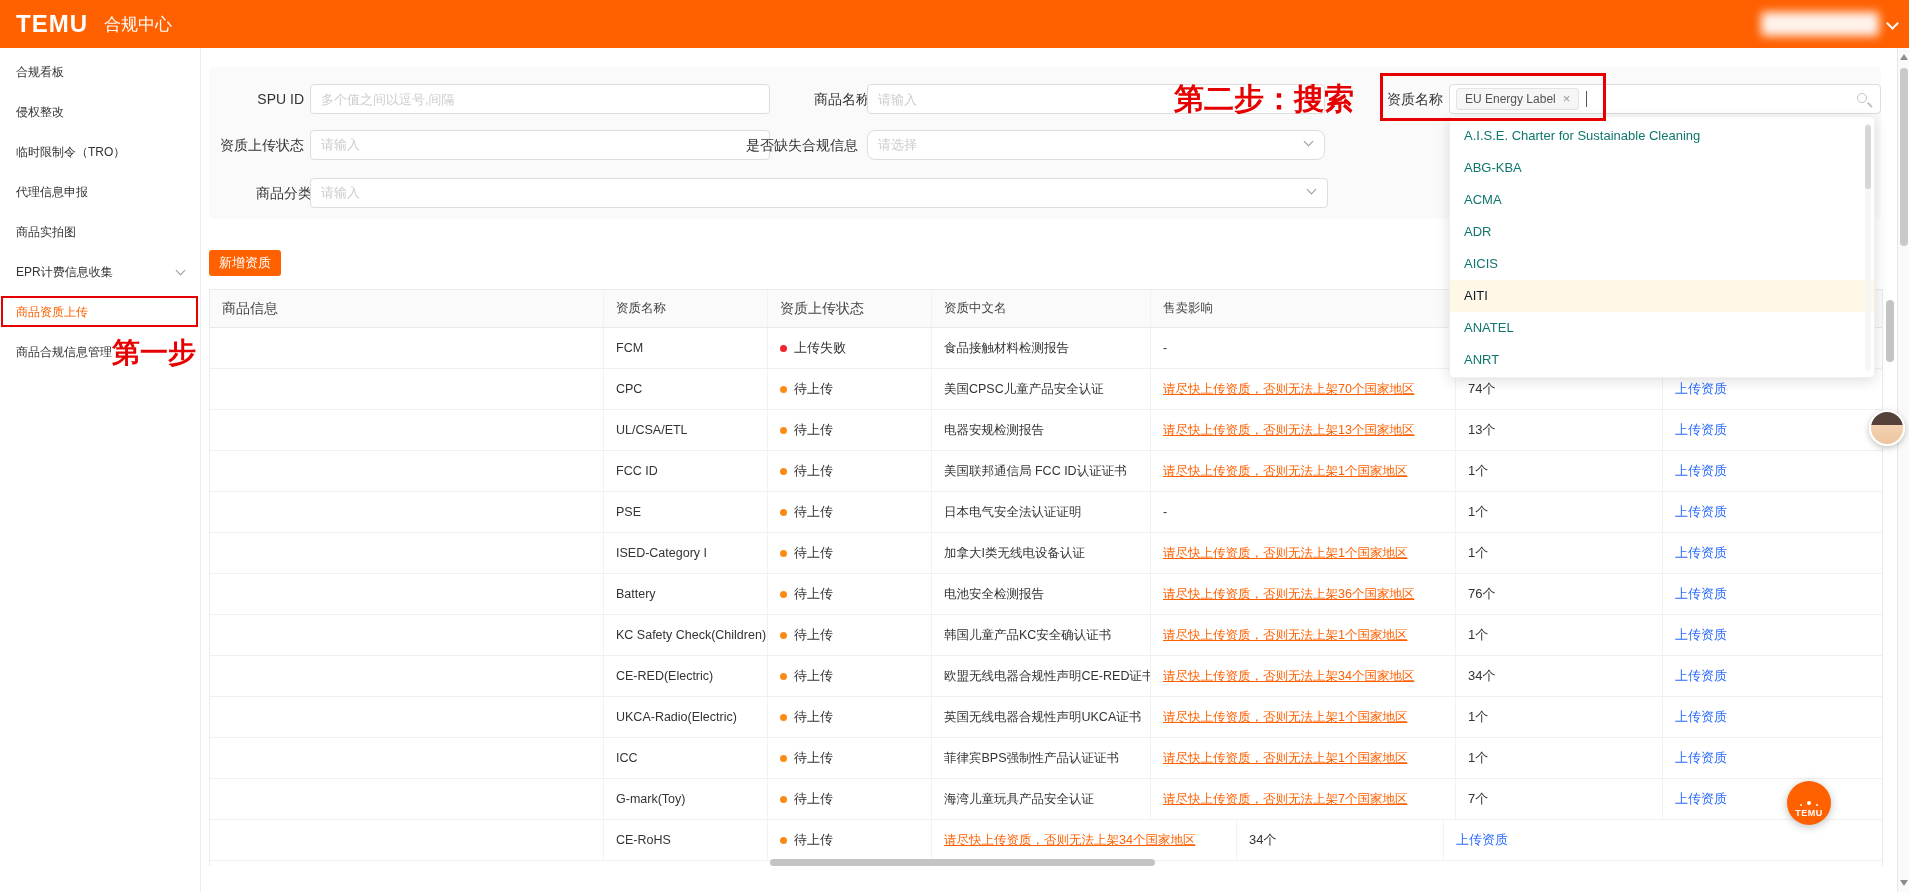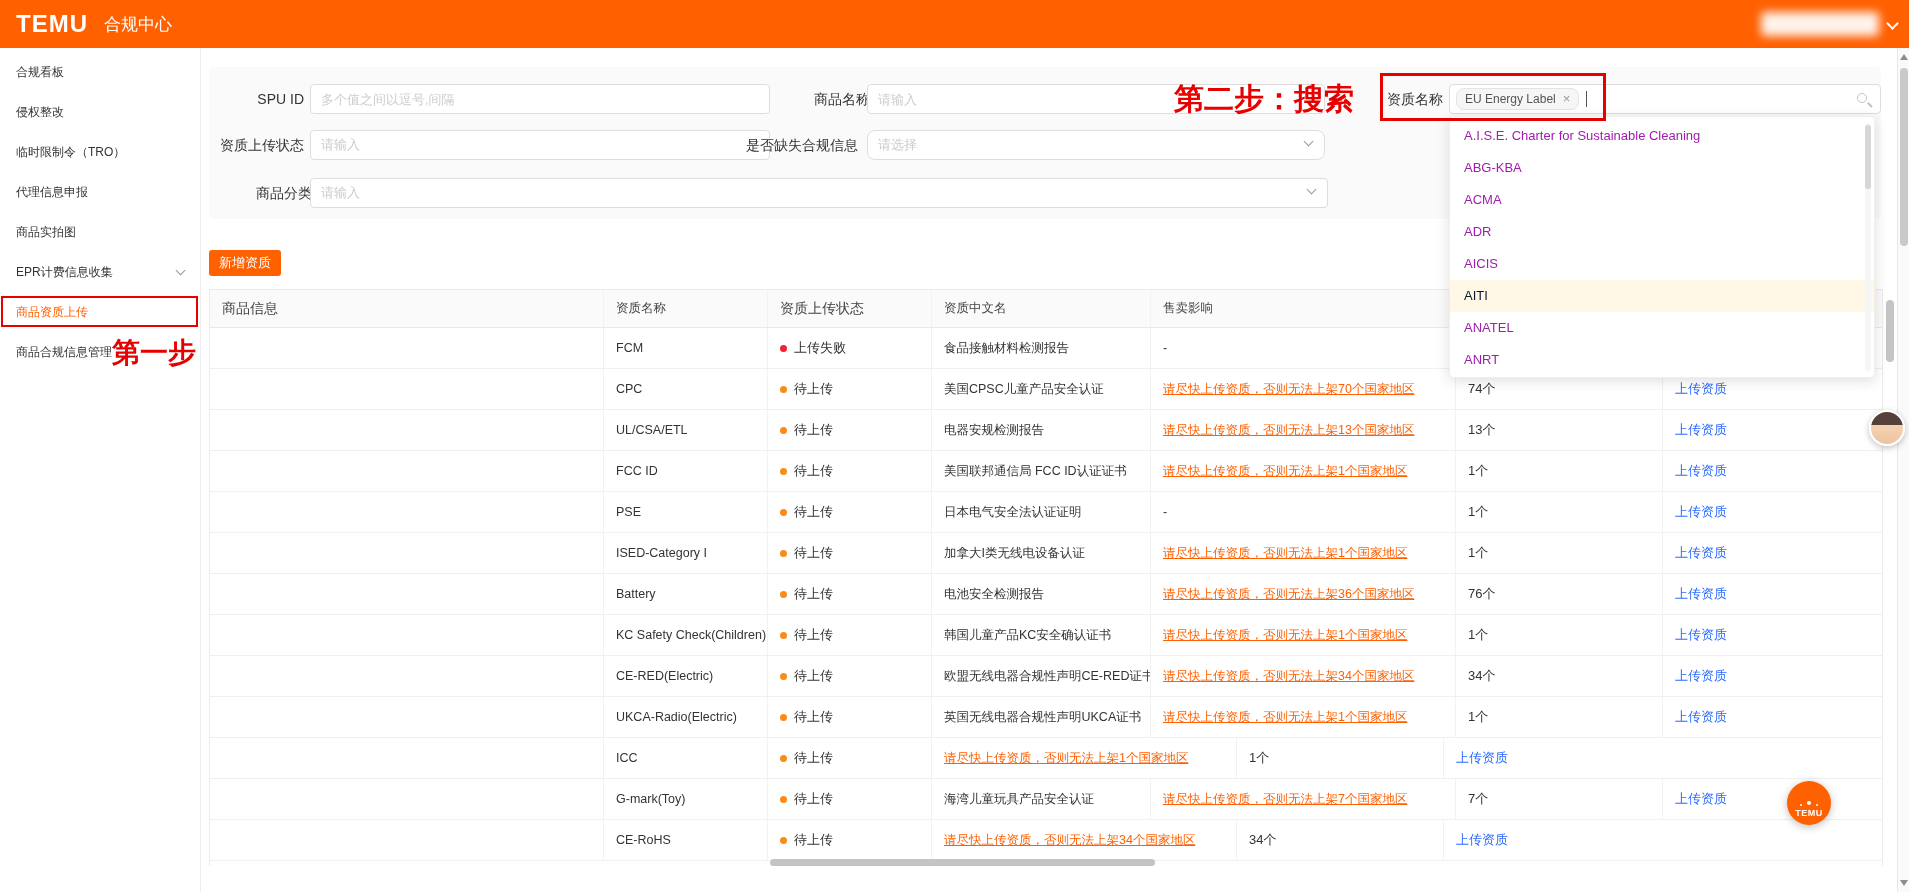--- a/index.html
+++ b/index.html
@@ -36,21 +36,21 @@
     background:#fafafa;border-radius:4px;z-index:5;}
   .f-label{position:absolute;text-align:right;font-size:14px;color:#333;line-height:30px;white-space:nowrap;}
   .f-input,.f-select{position:absolute;height:30px;background:#fff;border:1px solid #ddd;
     border-radius:4px;font-size:13px;color:#333;padding:0 10px;outline:none;}
   .f-input::placeholder{color:#ccc;}
   .f-select{display:flex;align-items:center;color:#ccc;cursor:pointer;}
   .f-select .chev{position:absolute;right:12px;top:11px;}
   .tag-input{position:absolute;height:30px;background:#fff;border:1px solid #ddd;border-radius:4px;
     display:flex;align-items:center;}
   .chip{display:inline-flex;gap:7px;background:#f6f6f6;border:1px solid #e4e4e4;
-    border-radius:8px;padding:3px 8px;font-size:12px;color:#555;margin-left:6px;white-space:nowrap;}
+    border-radius:3px;padding:3px 8px;font-size:12px;color:#555;margin-left:6px;white-space:nowrap;}
   .chip .x{font-style:normal;color:#999;cursor:pointer;font-size:13px;line-height:1;}
   .caret{width:1px;height:16px;background:#555;margin-left:7px;}
   .search-icon{position:absolute;right:8px;top:7px;width:16px;height:16px;}
   .search-icon::before{content:'';position:absolute;left:1px;top:1px;width:8px;height:8px;
     border:1.6px solid #c3c3c3;border-radius:50%;}
   .search-icon::after{content:'';position:absolute;left:11px;top:12px;width:6px;height:1.6px;
     background:#c3c3c3;transform:rotate(45deg);}
 
   
   .add-btn{position:absolute;left:209px;top:250px;height:26px;padding:0 10px;background:var(--brand);
@@ -71,21 +71,21 @@
   .c-count{width:207px;} .c-action{width:219px;}
   .dot{display:inline-block;width:7px;height:7px;border-radius:50%;margin-right:7px;flex:none;}
   .dot.fail{background:var(--fail);} .dot.pending{background:var(--pending);}
   .warn{color:var(--warn);text-decoration:underline;}
   .c-action a{color:var(--link);cursor:pointer;text-decoration:none;font-size:13px;}
 
   
   .dropdown{position:absolute;left:1449px;top:116px;width:426px;height:262px;background:#fff;
     border:1px solid #f0f0f0;border-radius:4px;box-shadow:0 3px 14px rgba(0,0,0,.13);
     z-index:60;padding-top:3px;overflow:hidden;}
-  .dd-opt{height:32px;line-height:32px;padding:0 14px;font-size:13px;color:#a21caf;cursor:pointer;
+  .dd-opt{height:32px;line-height:32px;padding:0 14px;font-size:13px;color:#0f766e;cursor:pointer;
     white-space:nowrap;overflow:hidden;}
   .dd-opt.hl{background:#fff8e6;color:#0f172a;}
   .dd-scroll-track{position:absolute;right:3px;top:6px;width:6px;height:248px;background:#f6f6f6;border-radius:3px;}
   .dd-scroll-thumb{position:absolute;right:3px;top:8px;width:6px;height:64px;background:#d6d6d6;border-radius:3px;}
 
   
   .ann-box{position:absolute;border:3px solid var(--annotation);z-index:100;pointer-events:none;}
   .ann-text{position:absolute;color:var(--annotation);font-weight:bold;z-index:100;pointer-events:none;
     white-space:nowrap;}
 
@@ -341,20 +341,21 @@
             <a>上传资质</a>
           </div>
         </div>
         <div class="trow">
           <div class="tcell c-prod"></div>
           <div class="tcell c-name">ICC</div>
           <div class="tcell c-status">
             <i class="dot pending"></i>
             <span>待上传</span>
           </div>
+          <div class="tcell c-cn">菲律宾BPS强制性产品认证证书</div>
           <div class="tcell c-impact warn">请尽快上传资质，否则无法上架1个国家地区</div>
           <div class="tcell c-count">1个</div>
           <div class="tcell c-action">
             <a>上传资质</a>
           </div>
         </div>
         <div class="trow">
           <div class="tcell c-prod"></div>
           <div class="tcell c-name">G-mark(Toy)</div>
           <div class="tcell c-status">

